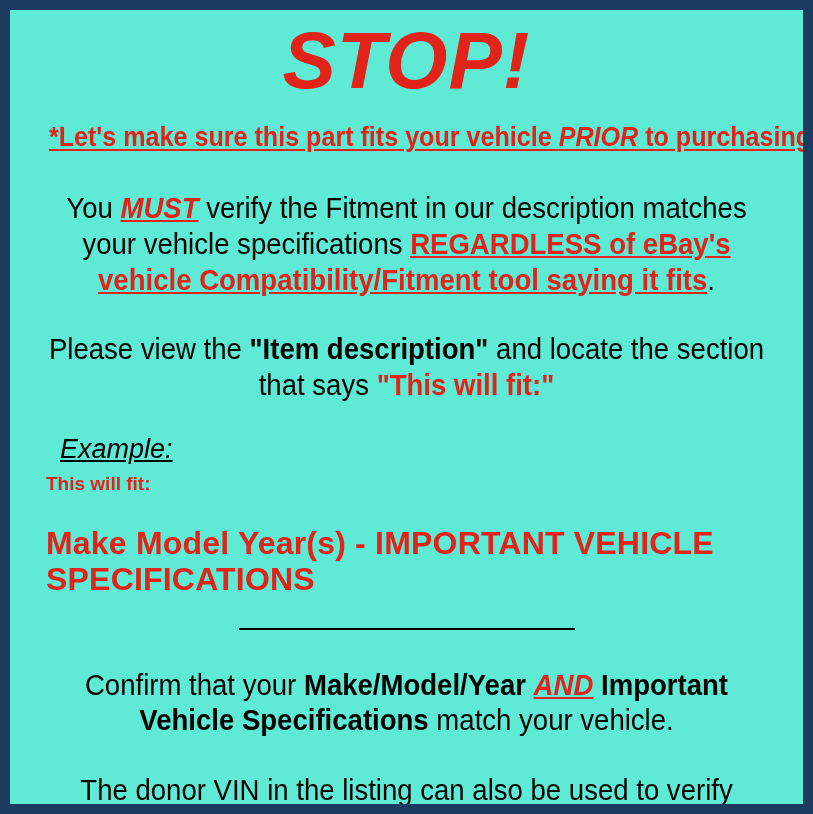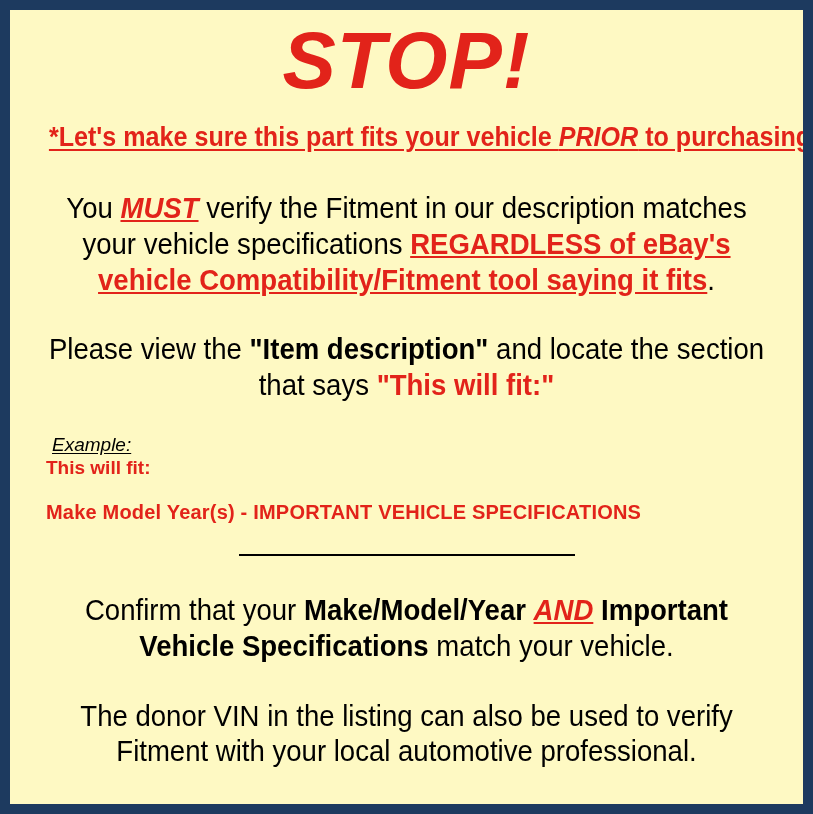--- a/index.html
+++ b/index.html
@@ -20,21 +20,21 @@
     height: 814px;
     background: #ffffff;
     border: 10px solid #1d3a5f;
     overflow: hidden;
   }
 
   .inner {
     box-sizing: border-box;
     width: 100%;
     height: 100%;
-    background: #fef9c3;
+    background: #5eead4;
     padding: 0 12px;
   }
 
   
   .headline {
     margin: 0;
     padding-top: 6px;
     text-align: center;
     color: #e2231a;
     font-family: "Liberation Sans", sans-serif;
@@ -100,40 +100,40 @@
     font-weight: bold;
   }
 
   
   .example-block {
     margin-top: 30px;
     padding-left: 30px;
     text-align: left;
   }
   .example-label {
-    margin: 0;
+    margin: 8px;
     color: #000000;
-    font-size: 19px;
+    font-size: 27px;
     font-style: italic;
     font-weight: normal;
     text-decoration: underline;
     text-underline-offset: 2px;
     line-height: 1.14;
   }
   .example-fit {
     margin: 2px 0 0 -6px;
     color: #e2231a;
     font-size: 19px;
     font-weight: bold;
     line-height: 1.12;
   }
   .example-spec {
-    margin: 22px 0 0 -6px;
+    margin: 31px 0 0 -6px;
     color: #e2231a;
-    font-size: 20px;
+    font-size: 32px;
     font-weight: bold;
     line-height: 1.14;
     letter-spacing: 0.2px;
   }
 
   
   .divider-wrap {
     margin-top: 22px;
     text-align: center;
   }

